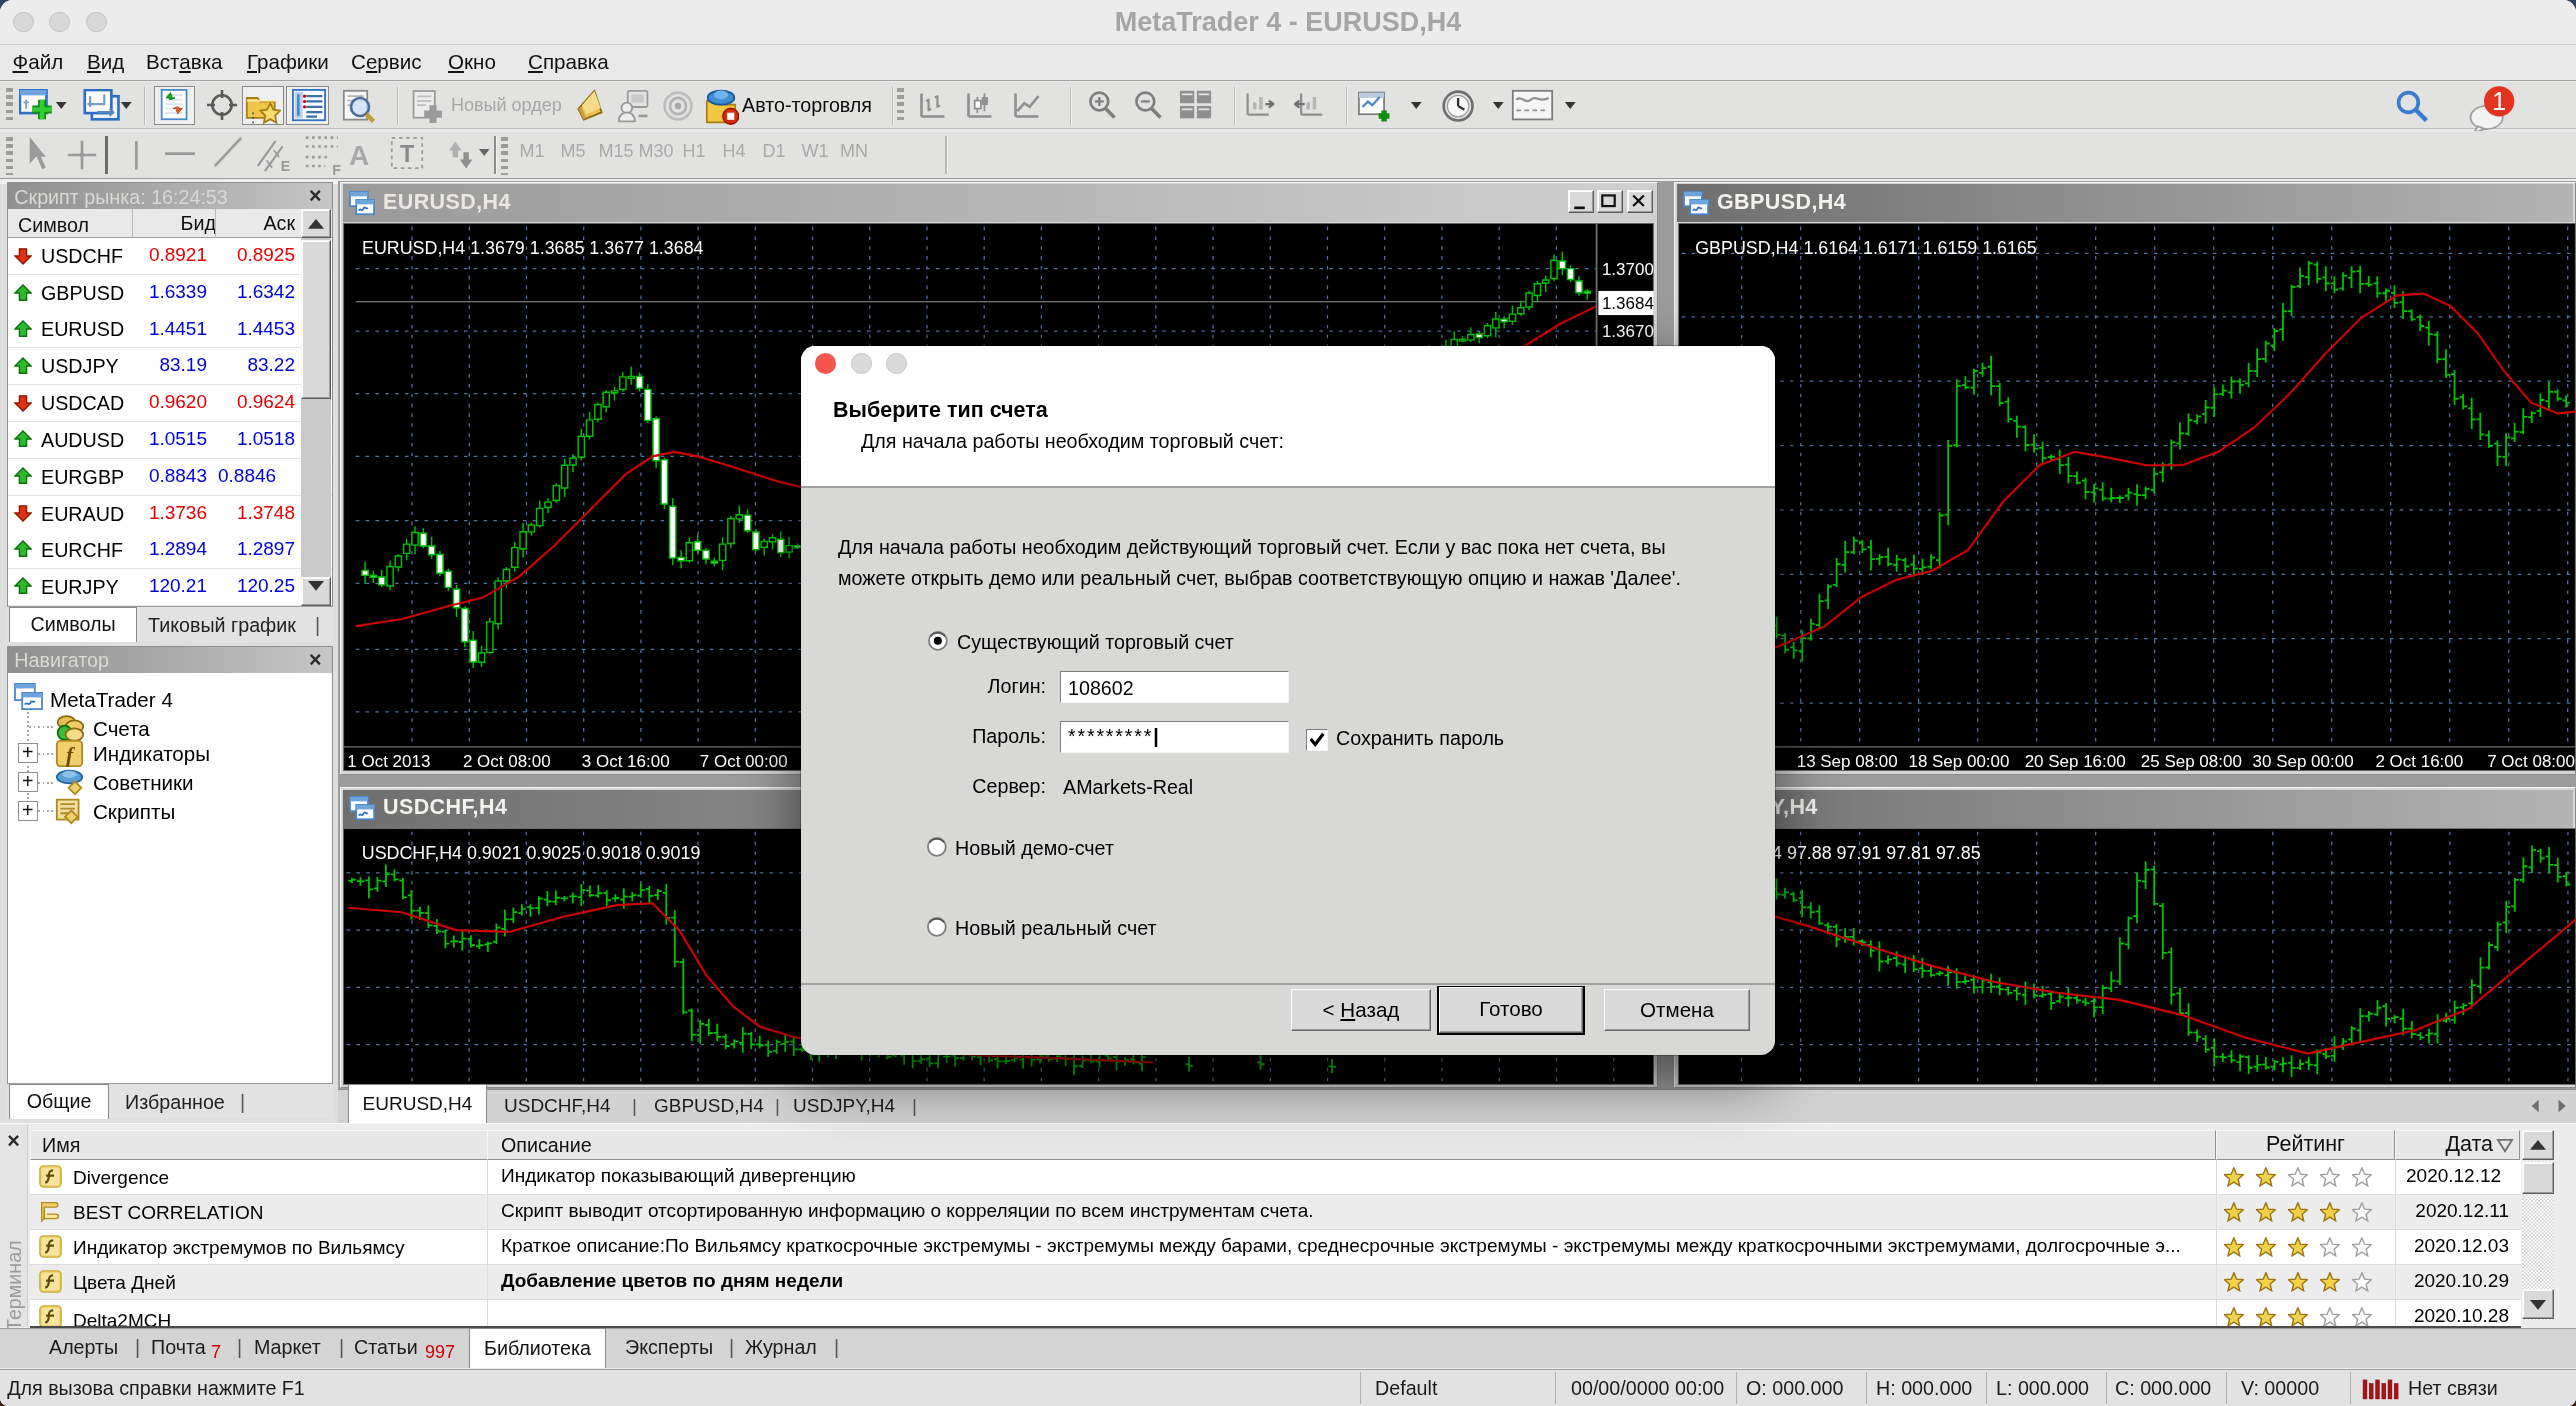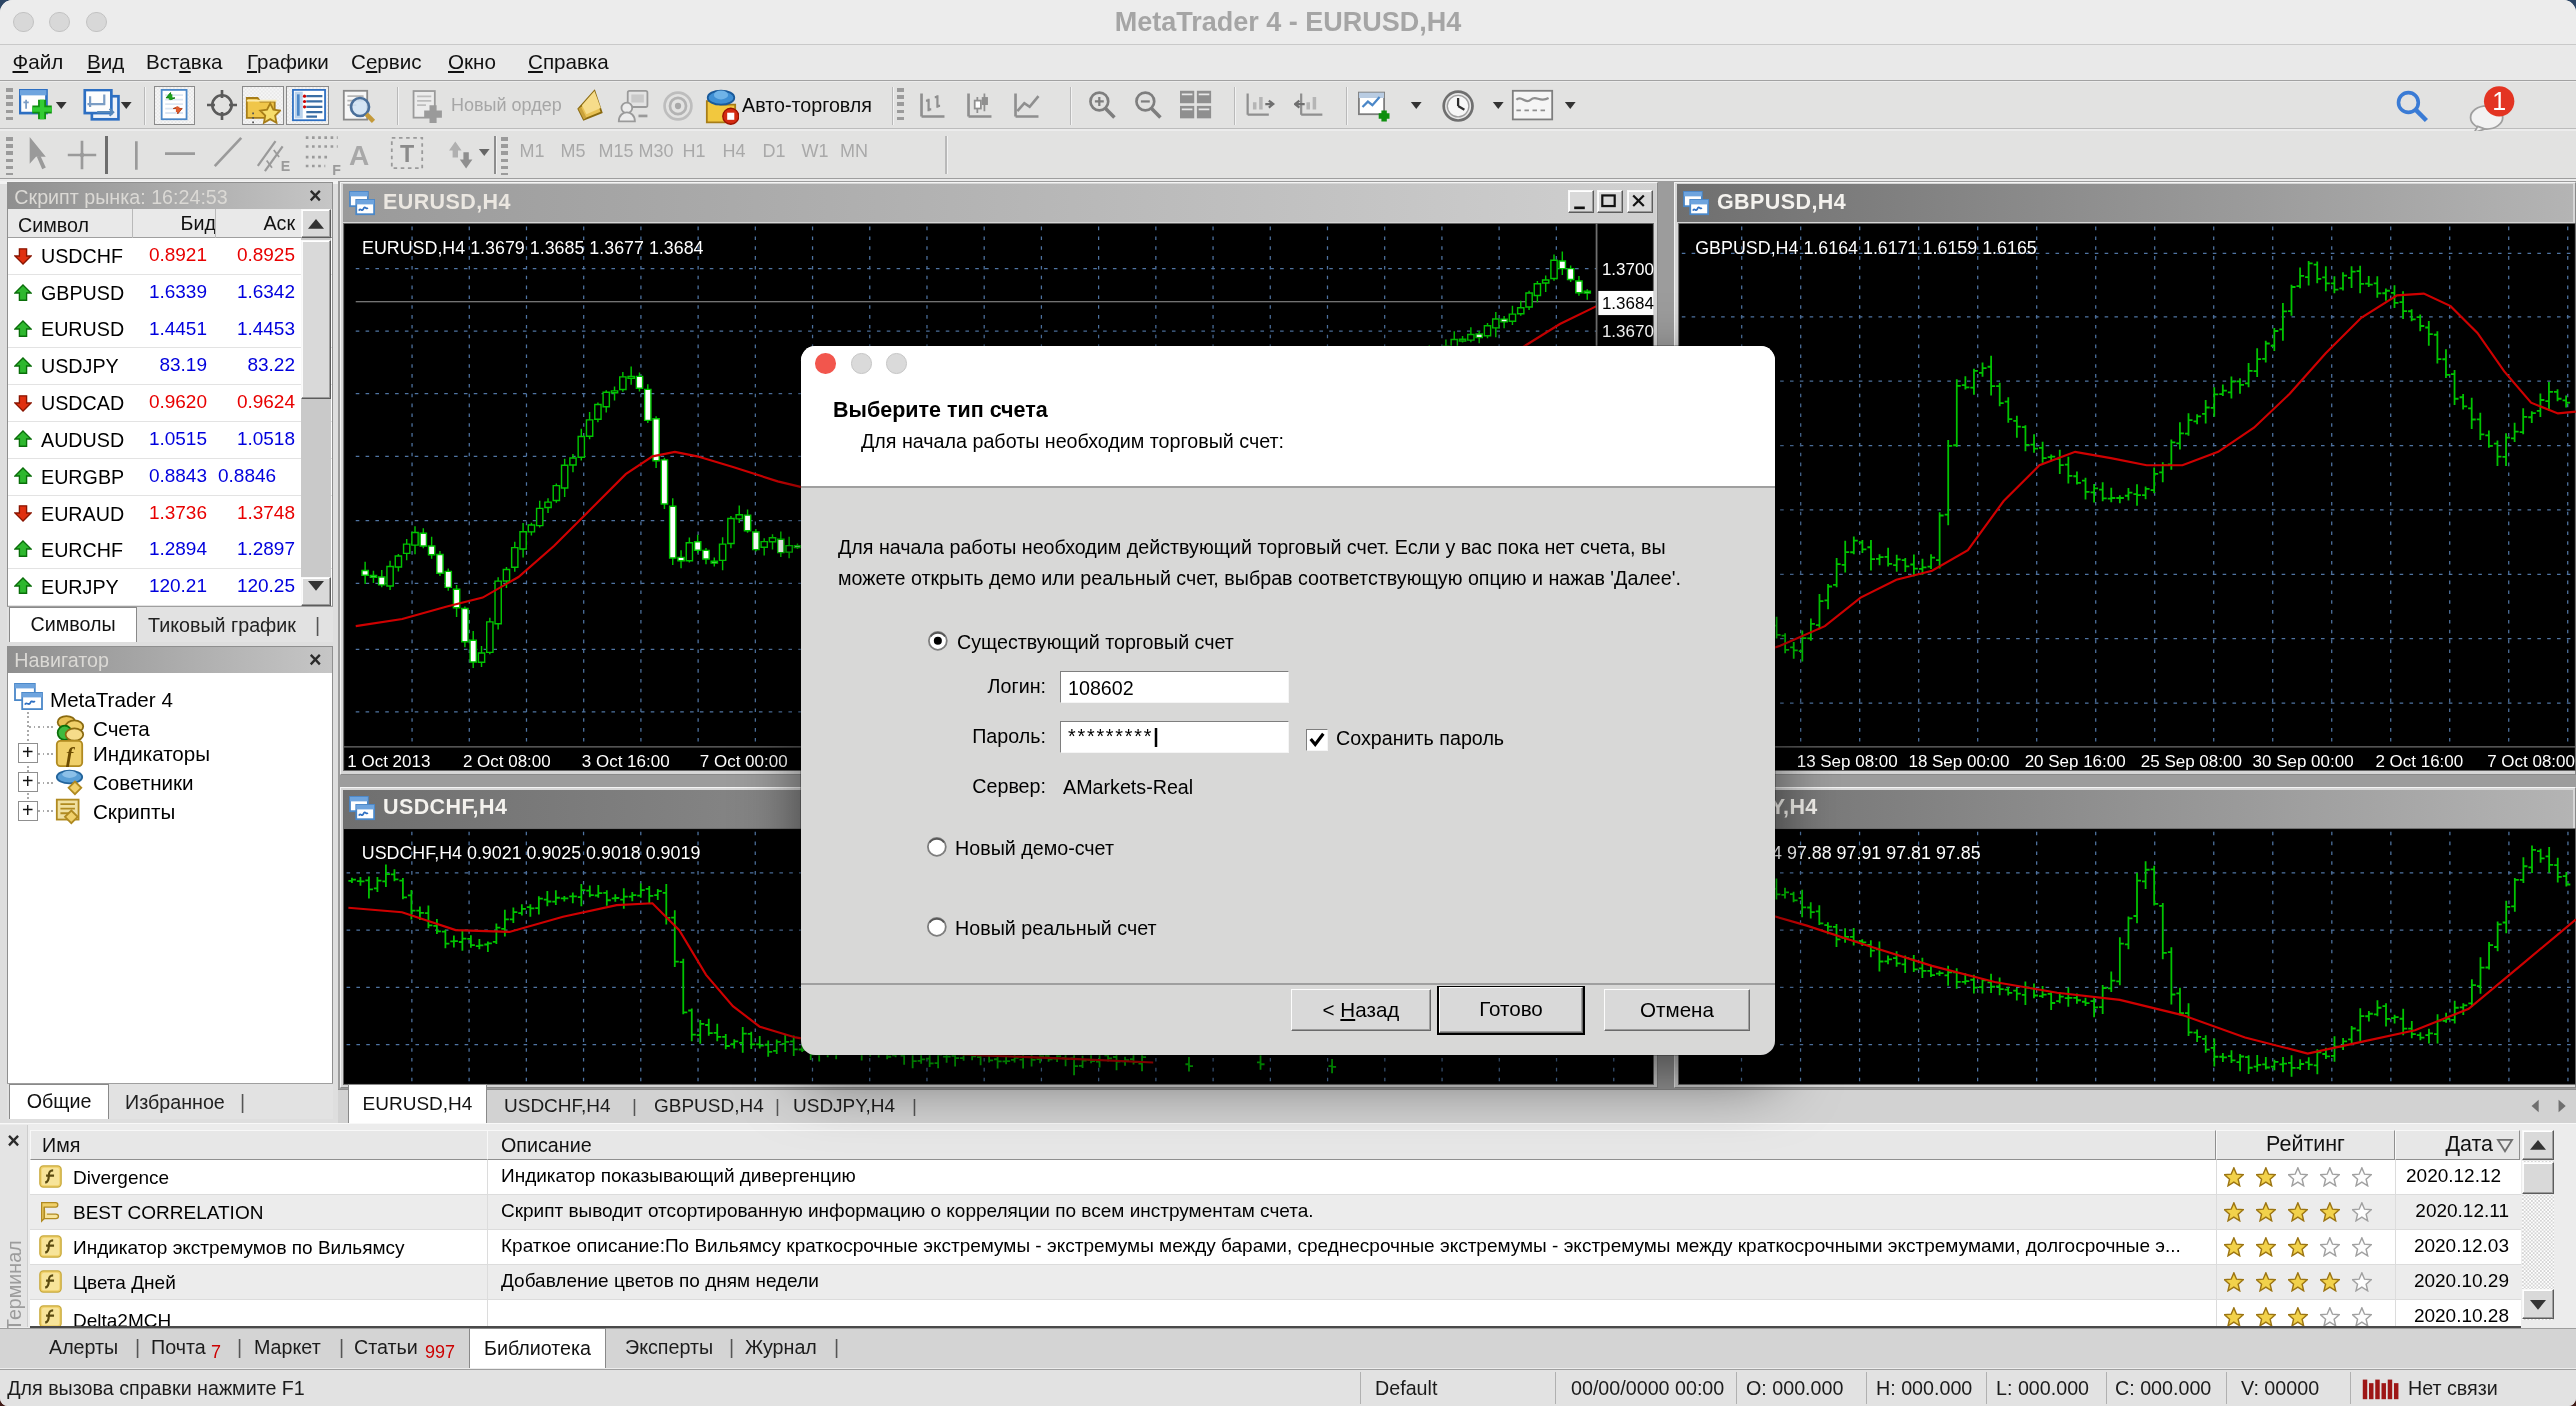--- a/index.html
+++ b/index.html
@@ -611,21 +611,21 @@
     <div style="position:absolute;left:29.5px;top:1265px;width:2491px;height:35px;background:#ececec;border-bottom:0.9px solid #dcdcdc;overflow:hidden;"></div>
     <div style="position:absolute;left:487px;top:1265px;width:0.9px;height:35px;background:#dcdcdc;"></div>
     <div style="position:absolute;left:2216px;top:1265px;width:0.9px;height:35px;background:#dcdcdc;"></div>
     <div style="position:absolute;left:2395px;top:1265px;width:0.9px;height:35px;background:#dcdcdc;"></div>
     <svg style="position:absolute;left:39px;top:1270px" width="23" height="23" viewBox="0 0 26 26">
       <rect x="1" y="1" width="24" height="24" rx="4" fill="#f0d06a" stroke="#c8a93a" stroke-width="1.5"></rect>
       <rect x="3" y="3" width="20" height="20" rx="3" fill="#f7e49a"></rect>
       <path d="M16 6c-5 0-5 4-5 7s0 6-4 7M8 12h9" stroke="#5a4a10" stroke-width="2.5" fill="none"></path>
     </svg>
     <div style="position:absolute;left:73px;top:1272px;font-size:19px;color:#000;">Цвета Дней</div>
-    <div style="position:absolute;left:501px;top:1270px;width:1704px;height:27px;overflow:hidden;white-space:nowrap;font-size:19px;color:#000;">Добавление цветов по дням недели</div>
+    <div style="position:absolute;left:501px;top:1270px;width:1704px;height:27px;overflow:hidden;white-space:nowrap;font-size:19px;color:#000;font-weight:bold;">Добавление цветов по дням недели</div>
     <svg style="position:absolute;left:2224px;top:1272px" width="19.7" height="19.7" viewBox="0 0 22 22">
       <path d="M11 1l3 7 7.5.6-5.7 5 1.7 7.4L11 17l-6.5 4 1.7-7.4-5.7-5L8 8z" fill="#f2d24b" stroke="#9c7512" stroke-width="1.6"></path>
     </svg>
     <svg style="position:absolute;left:2256px;top:1272px" width="19.7" height="19.7" viewBox="0 0 22 22">
       <path d="M11 1l3 7 7.5.6-5.7 5 1.7 7.4L11 17l-6.5 4 1.7-7.4-5.7-5L8 8z" fill="#f2d24b" stroke="#9c7512" stroke-width="1.6"></path>
     </svg>
     <svg style="position:absolute;left:2288px;top:1272px" width="19.7" height="19.7" viewBox="0 0 22 22">
       <path d="M11 1l3 7 7.5.6-5.7 5 1.7 7.4L11 17l-6.5 4 1.7-7.4-5.7-5L8 8z" fill="#f2d24b" stroke="#9c7512" stroke-width="1.6"></path>
     </svg>
     <svg style="position:absolute;left:2320px;top:1272px" width="19.7" height="19.7" viewBox="0 0 22 22">

